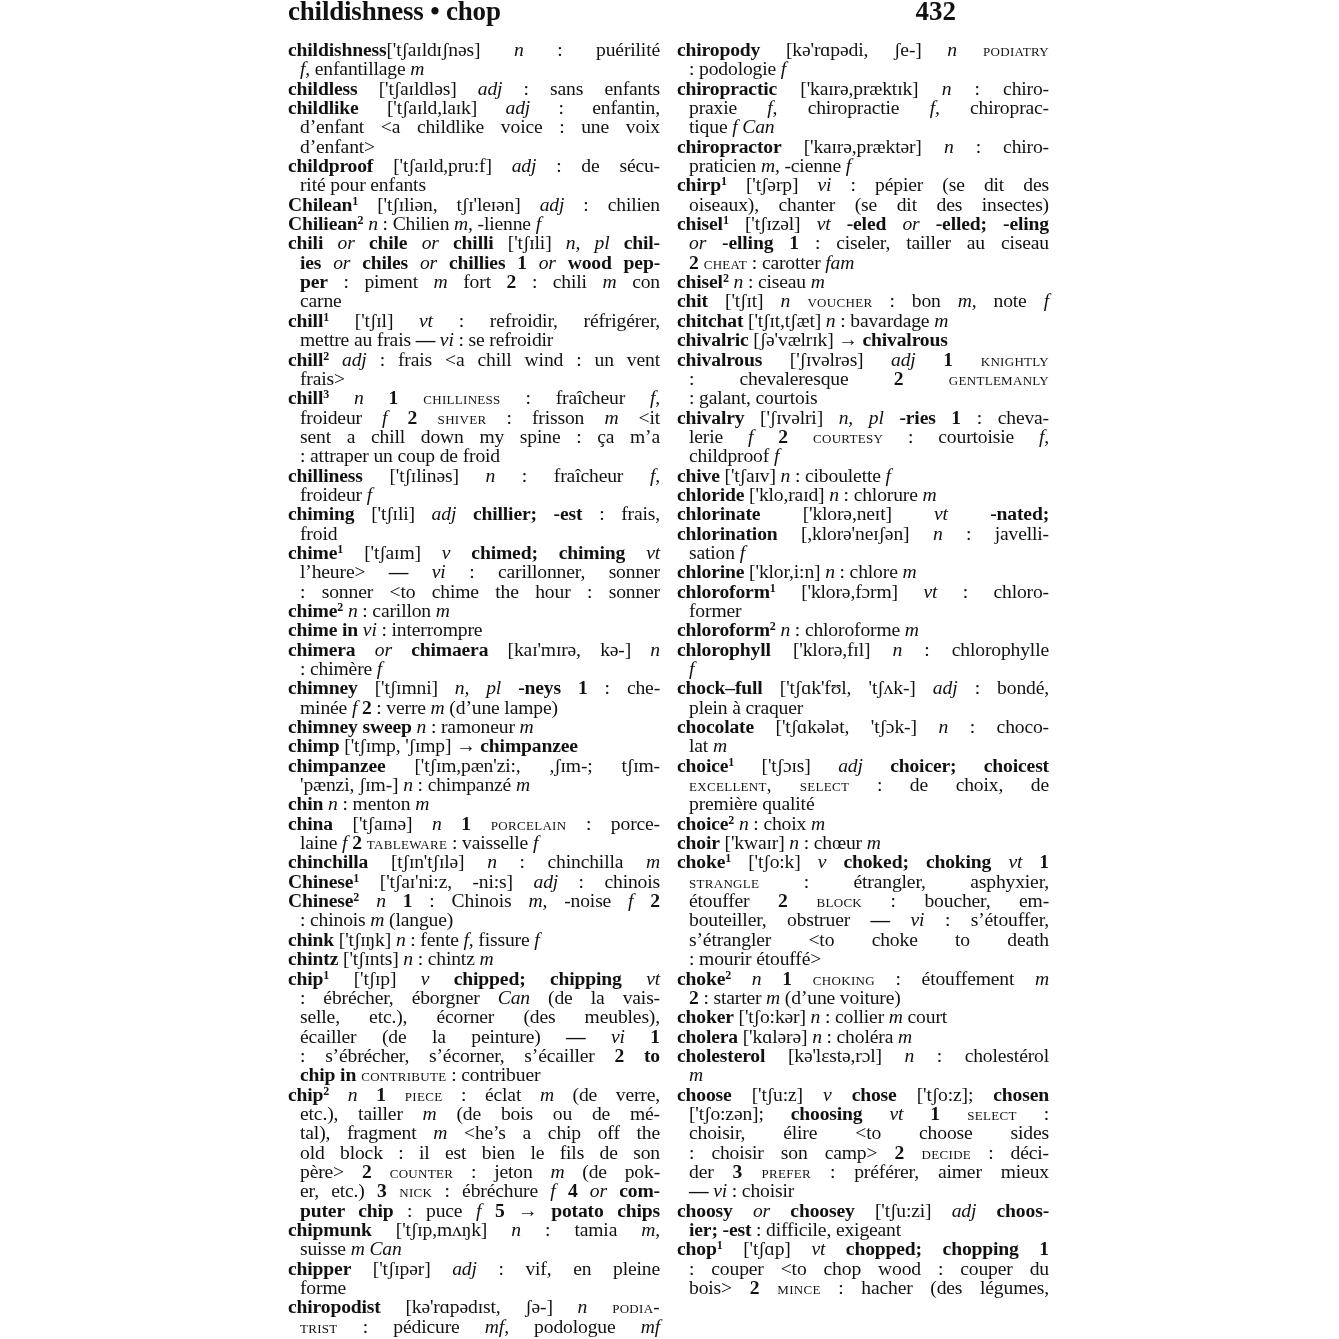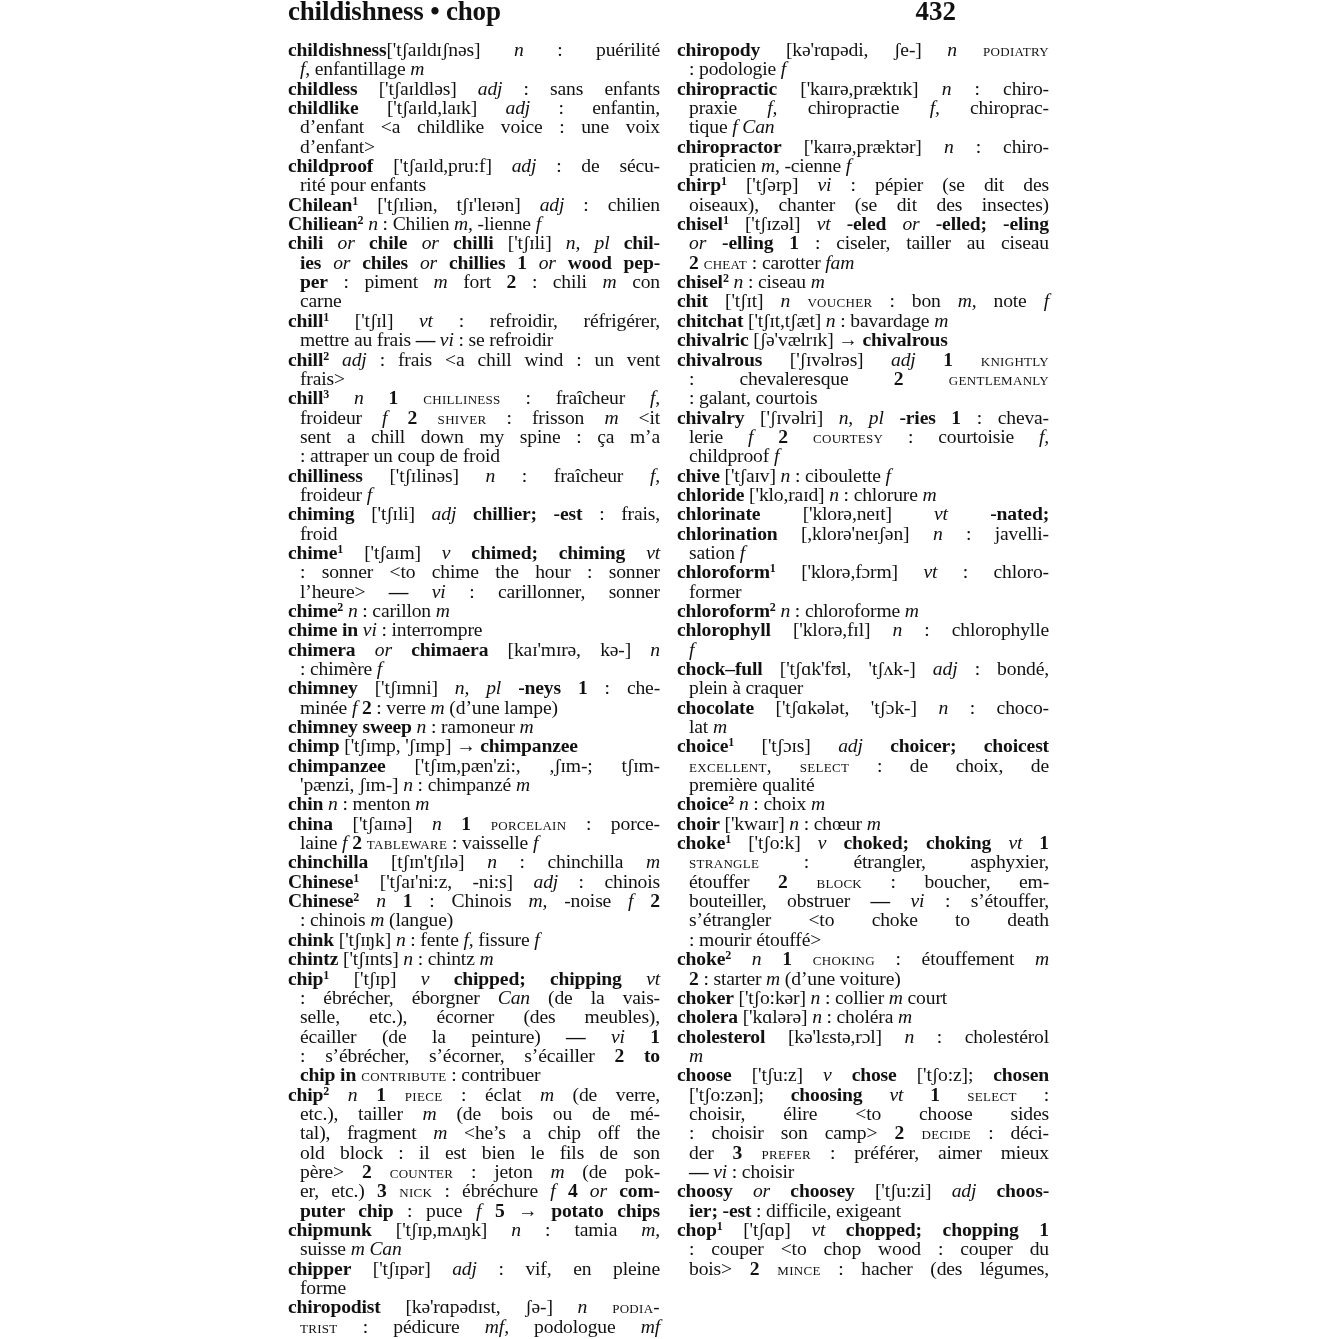--- a/index.html
+++ b/index.html
@@ -48,22 +48,22 @@
     <div class="line cont"><span>frais&gt;</span></div>
     <div class="line just"><span class="b">chill</span><span class="sup">3</span><span class="i"> n </span><span class="b">1</span><span class="sc"> CHILLINESS</span><span> : fraîcheur </span><span class="i">f,</span></div>
     <div class="line cont just"><span>froideur </span><span class="i">f </span><span class="b">2</span><span class="sc"> SHIVER</span><span> : frisson </span><span class="i">m</span><span> &lt;it</span></div>
     <div class="line cont just"><span>sent a chill down my spine : ça m’a</span></div>
     <div class="line cont"><span>: attraper un coup de froid</span></div>
     <div class="line just"><span class="b">chilliness</span><span> ['tʃɪlinəs] </span><span class="i">n</span><span> : fraîcheur </span><span class="i">f,</span></div>
     <div class="line cont"><span>froideur </span><span class="i">f</span></div>
     <div class="line just"><span class="b">chiming</span><span> ['tʃɪli] </span><span class="i">adj </span><span class="b">chillier; -est</span><span> : frais,</span></div>
     <div class="line cont"><span>froid</span></div>
     <div class="line just"><span class="b">chime</span><span class="sup">1</span><span> ['tʃaɪm] </span><span class="i">v </span><span class="b">chimed; chiming</span><span class="i"> vt</span></div>
+    <div class="line cont just"><span>l’heure&gt; </span><span class="b">—</span><span class="i"> vi</span><span> : carillonner, sonner</span></div>
     <div class="line cont just"><span>: sonner &lt;to chime the hour : sonner</span></div>
-    <div class="line cont just"><span>l’heure&gt; </span><span class="b">—</span><span class="i"> vi</span><span> : carillonner, sonner</span></div>
     <div class="line"><span class="b">chime</span><span class="sup">2</span><span class="i"> n</span><span> : carillon </span><span class="i">m</span></div>
     <div class="line"><span class="b">chime in</span><span class="i"> vi</span><span> : interrompre</span></div>
     <div class="line just"><span class="b">chimera</span><span class="i"> or </span><span class="b">chimaera</span><span> [kaɪ'mɪrə, kə-] </span><span class="i">n</span></div>
     <div class="line cont"><span>: chimère </span><span class="i">f</span></div>
     <div class="line just"><span class="b">chimney</span><span> ['tʃɪmni] </span><span class="i">n, pl </span><span class="b">-neys 1</span><span> : che-</span></div>
     <div class="line cont"><span>minée </span><span class="i">f </span><span class="b">2</span><span> : verre </span><span class="i">m</span><span> (d’une lampe)</span></div>
     <div class="line"><span class="b">chimney sweep</span><span class="i"> n</span><span> : ramoneur </span><span class="i">m</span></div>
     <div class="line"><span class="b">chimp</span><span> ['tʃɪmp, 'ʃɪmp] → </span><span class="b">chimpanzee</span></div>
     <div class="line just"><span class="b">chimpanzee</span><span> ['tʃɪm,pæn'zi:, ,ʃɪm-; tʃɪm-</span></div>
     <div class="line cont"><span>'pænzi, ʃɪm-] </span><span class="i">n</span><span> : chimpanzé </span><span class="i">m</span></div>
@@ -117,20 +117,21 @@
     <div class="line cont just"><span>: chevaleresque </span><span class="b">2</span><span class="sc"> GENTLEMANLY</span></div>
     <div class="line cont"><span>: galant, courtois</span></div>
     <div class="line just"><span class="b">chivalry</span><span> ['ʃɪvəlri] </span><span class="i">n, pl </span><span class="b">-ries 1</span><span> : cheva-</span></div>
     <div class="line cont just"><span>lerie </span><span class="i">f </span><span class="b">2</span><span class="sc"> COURTESY</span><span> : courtoisie </span><span class="i">f,</span></div>
     <div class="line cont"><span>childproof </span><span class="i">f</span></div>
     <div class="line"><span class="b">chive</span><span> ['tʃaɪv] </span><span class="i">n</span><span> : ciboulette </span><span class="i">f</span></div>
     <div class="line"><span class="b">chloride</span><span> ['klo,raɪd] </span><span class="i">n</span><span> : chlorure </span><span class="i">m</span></div>
     <div class="line just"><span class="b">chlorinate</span><span> ['klorə,neɪt] </span><span class="i">vt </span><span class="b">-nated;</span></div>
     <div class="line just"><span class="b">chlorination</span><span> [,klorə'neɪʃən] </span><span class="i">n</span><span> : javelli-</span></div>
     <div class="line cont"><span>sation </span><span class="i">f</span></div>
+    <div class="line"><span class="b">chlorine</span><span> ['klor,i:n] </span><span class="i">n</span><span> : chlore </span><span class="i">m</span></div>
     <div class="line just"><span class="b">chloroform</span><span class="sup">1</span><span> ['klorə,fɔrm] </span><span class="i">vt</span><span> : chloro-</span></div>
     <div class="line cont"><span>former</span></div>
     <div class="line"><span class="b">chloroform</span><span class="sup">2</span><span class="i"> n</span><span> : chloroforme </span><span class="i">m</span></div>
     <div class="line just"><span class="b">chlorophyll</span><span> ['klorə,fɪl] </span><span class="i">n</span><span> : chlorophylle</span></div>
     <div class="line cont"><span class="i">f</span></div>
     <div class="line just"><span class="b">chock–full</span><span> ['tʃɑk'fʊl, 'tʃʌk-] </span><span class="i">adj</span><span> : bondé,</span></div>
     <div class="line cont"><span>plein à craquer</span></div>
     <div class="line just"><span class="b">chocolate</span><span> ['tʃɑkələt, 'tʃɔk-] </span><span class="i">n</span><span> : choco-</span></div>
     <div class="line cont"><span>lat </span><span class="i">m</span></div>
     <div class="line just"><span class="b">choice</span><span class="sup">1</span><span> ['tʃɔɪs] </span><span class="i">adj </span><span class="b">choicer; choicest</span></div>

